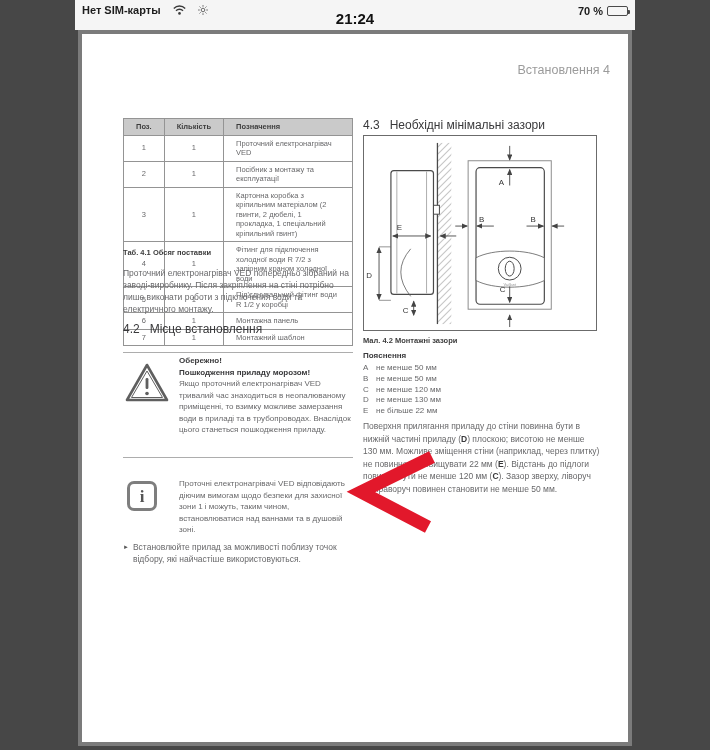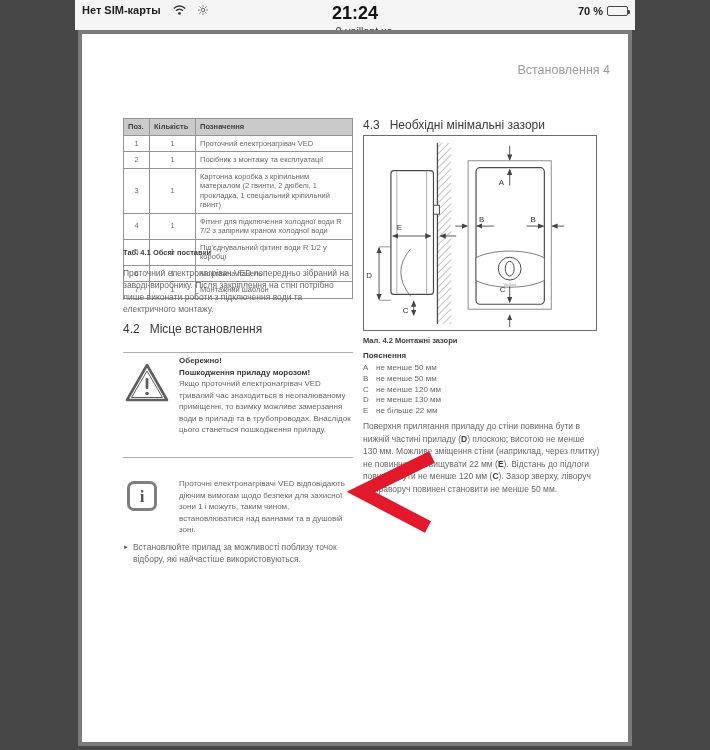--- a/index.html
+++ b/index.html
@@ -4,21 +4,21 @@
 <style>
   * { margin:0; padding:0; box-sizing:border-box; }
   html,body { width:710px; height:750px; }
   body { background:#474747; font-family:"Liberation Sans", sans-serif; position:relative; overflow:hidden; }
 
   
   .statusbar { position:absolute; left:75px; top:0; width:560px; height:30px; background:#f5f5f5; }
   .sb-left  { position:absolute; left:7px; top:4px; display:flex; align-items:center; gap:12px; }
   .sb-carrier { font-size:11px; font-weight:bold; color:#1d1d1d; }
   .sb-center { position:absolute; left:0; right:0; top:0; text-align:center; }
-  .sb-time { font-size:18px; font-weight:bold; color:#111; margin-top:3px; }
+  .sb-time { font-size:15px; font-weight:bold; color:#111; margin-top:10px; }
   .sb-site { font-size:10.5px; color:#3c3c3c; margin-top:1px; display:flex; justify-content:center; align-items:center; gap:3px;padding-left:18px; }
   .sb-right { position:absolute; right:7px; top:5px; display:flex; align-items:center; gap:4px; }
   .sb-batt-label { font-size:11px; font-weight:bold; color:#1d1d1d; }
   .batt { width:21px; height:10px; border:1px solid #4a4a4a; border-radius:2px; position:relative; padding:1px; }
   .batt-fill { height:100%; width:70%; background:#1c1c1c; border-radius:1px; }
   .batt-nub { position:absolute; right:-3px; top:2.5px; width:2px; height:4px; background:#4a4a4a; border-radius:0 1px 1px 0; }
   .lockicon { width:7px; height:9px; position:relative; }
   .lockicon .shackle { position:absolute; left:1px; top:0; width:5px; height:5px; border:1px solid #555; border-bottom:none; border-radius:3px 3px 0 0; }
   .lockicon .bodyp { position:absolute; left:0; top:3.5px; width:7px; height:5.5px; background:#555; border-radius:1px; }
 
@@ -27,21 +27,21 @@
   .page-inner { position:relative; width:100%; height:100%; color:#68686a; }
   .page-header { position:absolute; top:29px; right:18px; font-size:12.5px; color:#9b9b9b; }
 
   .col-left  { position:absolute; left:41px;  top:0; width:230px; }
   .col-right { position:absolute; left:281px; top:0; width:237px; }
   .col-left > *, .col-right > * { position:absolute; }
 
   
   table.parts { top:84px; left:0; width:230px; border-collapse:collapse; font-size:7.5px; line-height:9.5px; color:#68686a; border:1.5px solid #8f8f8f; }
   table.parts th { background:#cacaca; color:#3c3c3c; font-weight:bold; text-align:left; }
-  table.parts th, table.parts td { border:1px solid #949494; padding:3px 4px; vertical-align:middle; }
+  table.parts th, table.parts td { border:1px solid #949494; padding:3px 12px; vertical-align:middle; }
   .c-pos { width:26px; } .c-qty { width:46px; }
   td.num { text-align:center; }
 
   .tab-caption { top:214px; font-size:7.5px; font-weight:bold; color:#3c3c3c; }
   .intro { top:233px; width:230px; font-size:8.5px; line-height:12px; }
   .sec-head { display:flex; gap:10px; font-size:12px; font-weight:normal; color:#39393b; }
   .h42 { top:288px; }
   .h43 { top:84px; }
 
   

